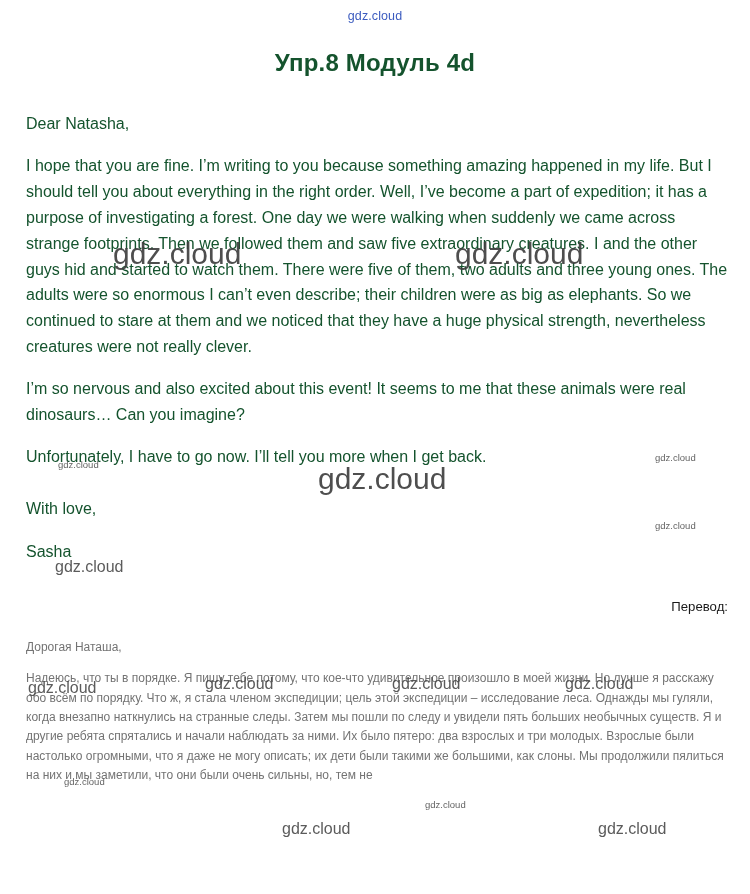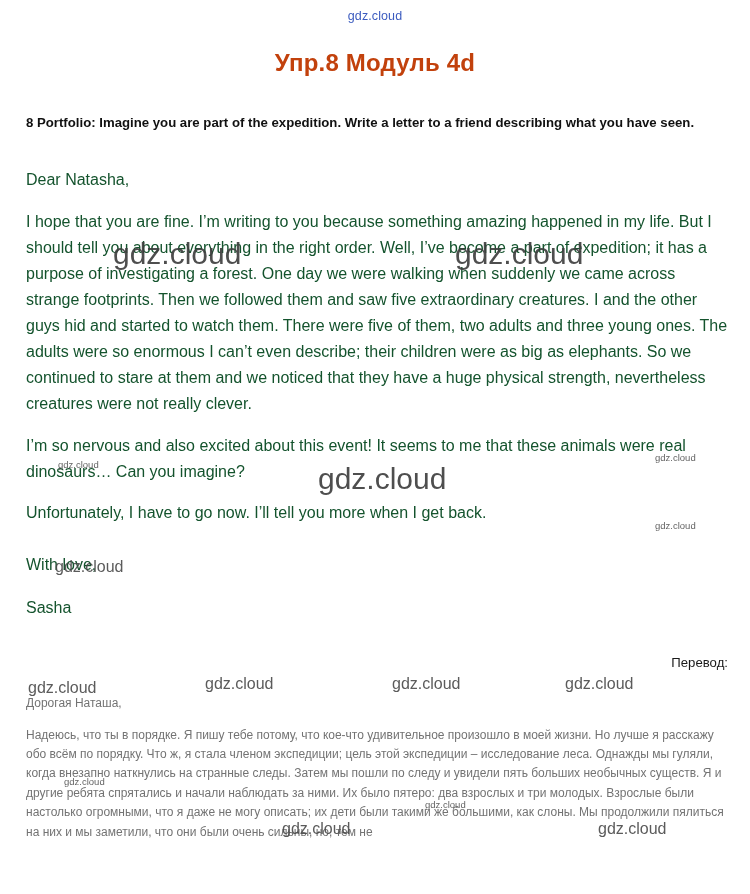--- a/index.html
+++ b/index.html
@@ -26,21 +26,21 @@
     text-align: center;
     font-size: 12.5px;
     color: #3b5bbf;
     padding-top: 9px;
     letter-spacing: 0.1px;
   }
   .doc-title {
     text-align: center;
     font-size: 24px;
     font-weight: bold;
-    color: #c2410c;
+    color: #14532d;
     margin-top: 26px;
     margin-bottom: 0;
     letter-spacing: 0.2px;
   }
   .content {
     padding: 0 22px 0 26px;
     box-sizing: border-box;
   }
   .task-en, .task-ru {
     font-size: 13.2px;
@@ -104,21 +104,20 @@
 <body>
 
 <div class="page">
 
   <div class="top-brand">gdz.cloud</div>
 
   <h1 class="doc-title">Упр.8 Модуль 4d</h1>
 
   <div class="content">
 
-    <p class="task-en">8 Portfolio: Imagine you are part of the expedition. Write a letter to a friend describing what you have seen.</p>
 
     <div class="letter">
       <p class="salutation">Dear Natasha,</p>
       <p class="para">I hope that you are fine. I’m writing to you because something amazing happened in my life. But I should tell you about everything in the right order. Well, I’ve become a part of expedition; it has a purpose of investigating a forest. One day we were walking when suddenly we came across strange footprints. Then we followed them and saw five extraordinary creatures. I and the other guys hid and started to watch them. There were five of them, two adults and three young ones. The adults were so enormous I can’t even describe; their children were as big as elephants. So we continued to stare at them and we noticed that they have a huge physical strength, nevertheless creatures were not really clever.</p>
       <p class="para">I’m so nervous and also excited about this event! It seems to me that these animals were real dinosaurs… Can you imagine?</p>
       <p class="para-tight">Unfortunately, I have to go now. I’ll tell you more when I get back.</p>
       <p class="signoff">With love,</p>
       <p class="signature">Sasha</p>
     </div>
 

